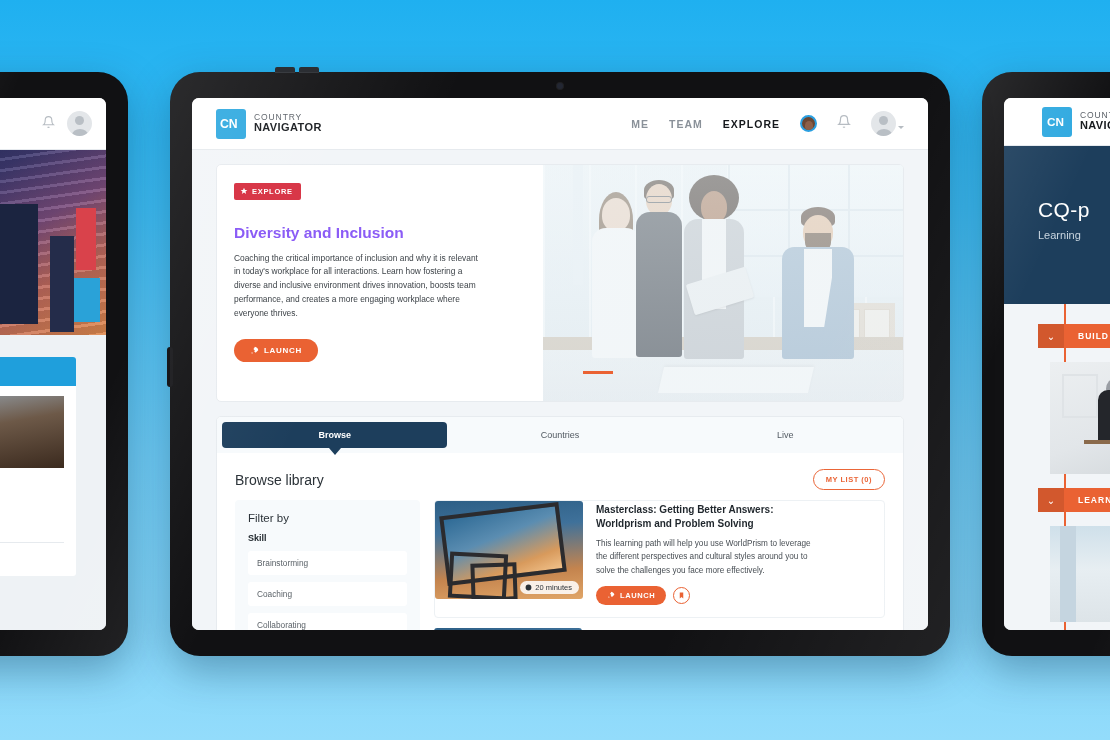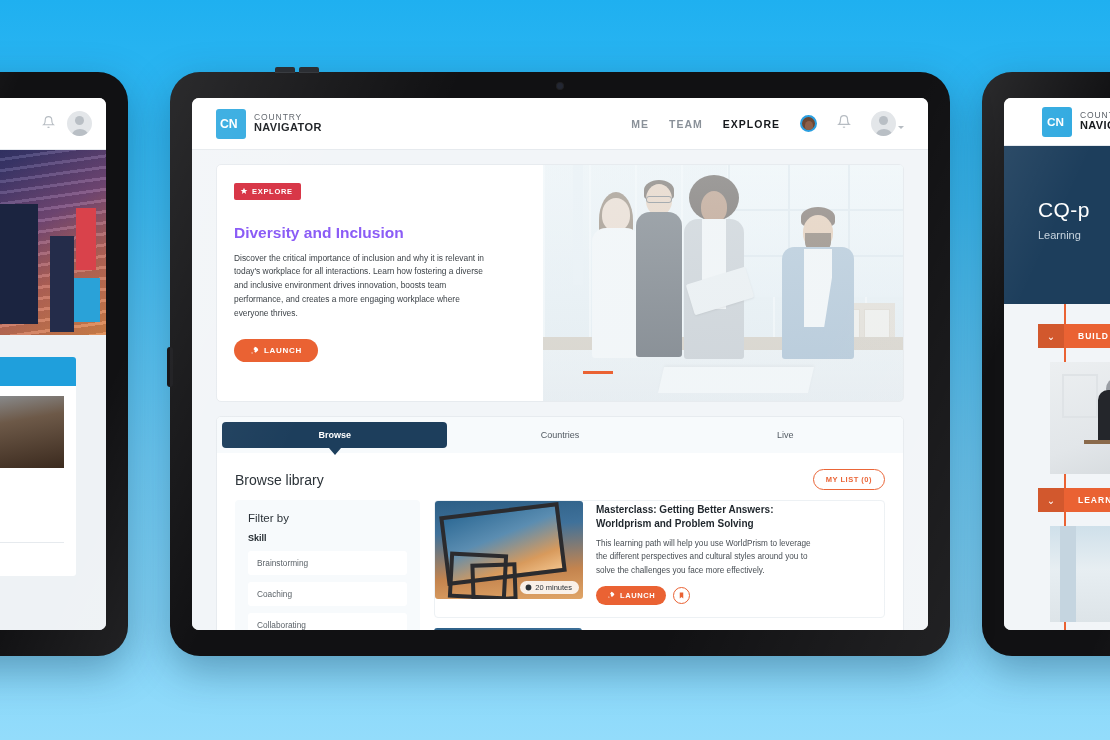--- a/index.html
+++ b/index.html
@@ -391,21 +391,21 @@
         </div>
 
         <div class="feat-left">
           <span class="badge">
             <svg width="8" height="8" viewBox="0 0 24 24" fill="#fff">
                 <path d="M12 2l3 7h7l-5.5 4.5L18.5 21 12 16.8 5.5 21l2-7.5L2 9h7z"></path>
               </svg>
             <span>EXPLORE</span>
           </span>
           <div class="feat-title">Diversity and Inclusion</div>
-          <div class="feat-desc">Discover the critical importance of inclusion and why it is relevant in today's workplace for all interactions. Learn how fostering a diverse and inclusive environment drives innovation, boosts team performance, and creates a more engaging workplace where everyone thrives.</div>
+          <div class="feat-desc">Coaching the critical importance of inclusion and why it is relevant in today's workplace for all interactions. Learn how fostering a diverse and inclusive environment drives innovation, boosts team performance, and creates a more engaging workplace where everyone thrives.</div>
           <button class="btn-launch">
             <svg width="9" height="9" viewBox="0 0 24 24" fill="#fff">
                 <path d="M13 2c5 1 9 5 9 9l-7 7-4-4 2-2-4-4 2-2z"></path>
                 <path d="M4 20l4-1-3-3z"></path>
               </svg>
             <span>LAUNCH</span>
           </button>
         </div>
       </div>
 

